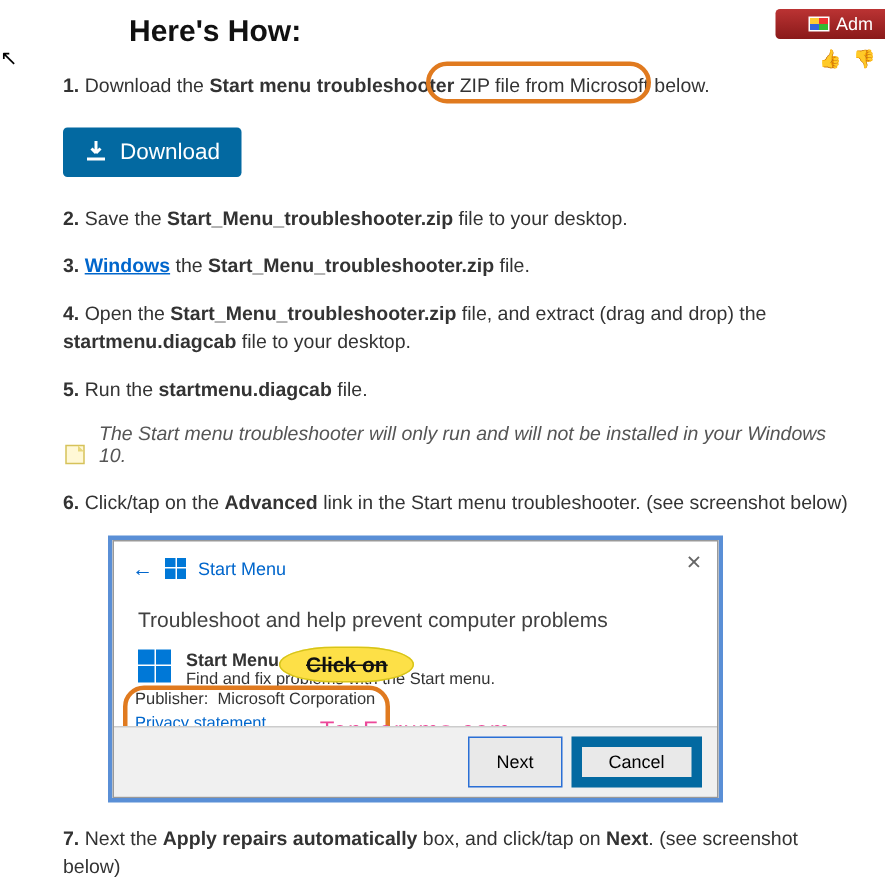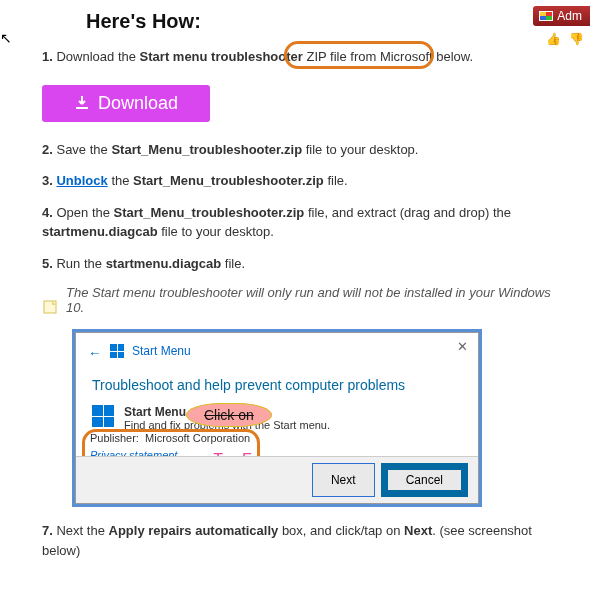--- a/index.html
+++ b/index.html
@@ -15,87 +15,87 @@
   .cursor {
     position: absolute; top: 30px; left: 0; font-size: 14px; color: #000;
   }
   h2 { font-size: 20px; font-weight: 700; color: #111; margin-bottom: 14px; margin-left: 44px; }
   .step { margin: 10px 0 12px; line-height: 1.5; position: relative; }
   .step b { font-weight: 700; }
   .bold { font-weight: 700; }
   .link { color: #0066cc; font-weight: 700; }
   .dlbtn {
     display: inline-flex; align-items: center; gap: 8px;
-    background: #d946ef; color: #fff; border: none;
-    padding: 8px 32px; font-size: 18px; border-radius: 3px;
+    background: #0369a1; color: #fff; border: none;
+    padding: 8px 14px; font-size: 15px; border-radius: 3px;
     margin: 6px 0 8px 0; cursor: pointer;
   }
   .dlbtn svg { fill: #fff; }
   .note {
     display: flex; gap: 8px; margin: 10px 0 14px; align-items: flex-end;
     font-style: italic; color: #555;
   }
   .note-icon { flex: none; margin-top: 1px; }
   .circ1 {
     position: absolute; border: 3px solid #e07a1f; border-radius: 14px;
     width: 150px; height: 28px; top: -6px; left: 242px; background: transparent;
     pointer-events: none;
   }
   .admin-badge {
     position: absolute; top: 6px; right: 0;
     background: linear-gradient(#b33,#8a1a1a); color: #fff;
-    padding: 3px 8px 3px 6px; font-size: 12px; display: flex; align-items: center; gap: 4px;
+    padding: 3px 8px 3px 22px; font-size: 12px; display: flex; align-items: center; gap: 4px;
     border-top-left-radius: 3px; border-bottom-left-radius: 3px;
   }
   .admin-badge .flag { width: 14px; height: 10px; background:
     conic-gradient(from 0deg,#e33 0 90deg,#3b3 90deg 180deg,#36d 180deg 270deg,#fc3 270deg 360deg);
     border: 1px solid #fff; }
   .thumbs {
     position: absolute; top: 32px; right: 6px; display: flex; gap: 8px; color: #888; font-size: 12px;
   }
   .scr {
     margin: 10px 0 14px 30px; width: 410px;
     border: 3px solid #5a8fd6; background: #fff; position: relative;
   }
   .scr-inner { border: 1px solid #999; background: #fff; position: relative; }
   .scr-head { padding: 10px 12px 6px; display: flex; align-items: center; gap: 8px; position: relative; }
   .back-arrow { color: #0066cc; font-size: 14px; }
   .winlogo { width: 14px; height: 14px; display: grid; grid-template-columns: 1fr 1fr; grid-template-rows: 1fr 1fr; gap: 1px; }
   .winlogo span { background: #0078d7; }
   .scr-title-sm { color: #0066cc; font-size: 12px; }
   .close-x { position: absolute; top: 6px; right: 10px; color: #666; font-size: 13px; cursor: pointer; }
   .scr-body { padding: 6px 16px 72px; }
-  .scr-h { color: #0369a1; font-size: 14px; margin: 6px 0 12px; }
+  .scr-h { color: #404040; font-size: 14px; margin: 6px 0 12px; }
   .scr-row { display: flex; gap: 10px; align-items: flex-start; }
   .winlogo-lg { width: 22px; height: 22px; display: grid; grid-template-columns: 1fr 1fr; grid-template-rows: 1fr 1fr; gap: 1px; flex: none; }
   .winlogo-lg span { background: #0078d7; }
   .scr-row .t1 { font-weight: 700; font-size: 12px; }
   .scr-row .t2 { font-size: 11px; color: #333; }
   .scr-footer {
     position: absolute; bottom: 0; left: 0; right: 0;
     background: #f0f0f0; border-top: 1px solid #ccc; padding: 6px 10px;
     display: flex; justify-content: flex-end; gap: 6px;
   }
   .wbtn {
     background: #e9e9e9; border: 7px solid #0369a1; padding: 3px 18px;
     font-size: 12px; cursor: pointer;
   }
   .wbtn.primary { border: 1px solid #2a6fd6; }
   .pub-area {
     position: absolute; bottom: 40px; left: 14px; font-size: 11px; line-height: 1.5;
   }
-  .pub-area .priv { color: #0066cc; font-style: italic; }
+  .pub-area .priv { color: #0066cc; }
   .circ2 {
     position: absolute; border: 3px solid #e07a1f; border-radius: 14px;
     width: 178px; height: 42px; bottom: 32px; left: 6px; pointer-events: none;
   }
   .click-on {
     position: absolute; bottom: 76px; left: 110px;
-    background: #fca5a5; border-radius: 50%/60%; padding: 4px 18px;
-    font-weight: 400; font-size: 14px; color: #111;
+    background: #fde047; border-radius: 50%/60%; padding: 4px 18px;
+    font-weight: 700; font-size: 14px; color: #111;
     box-shadow: 0 0 0 1px #d6c41a inset;
   }
   .click-on span { text-decoration: line-through; }
   .wm {
     position: absolute; bottom: 34px; left: 50%; transform: translateX(-50%);
     color: #ec4899; font-size: 16px; pointer-events: none;
     letter-spacing: 1px;
   }
 </style>
 </head>
@@ -128,41 +128,45 @@
     <span>Download</span>
   </button>
 
   <div class="step">
     <b>2.</b>
     <span>Save the </span><span class="bold">Start_Menu_troubleshooter.zip</span><span> file to your desktop.</span>
   </div>
 
   <div class="step">
     <b>3.</b>
-    <a class="link" href="#">Unblock</a><span> the </span><span class="bold">Start_Menu_troubleshooter.zip</span><span> file.</span>
+    <a class="link" href="#">Windows</a><span> the </span><span class="bold">Start_Menu_troubleshooter.zip</span><span> file.</span>
   </div>
 
   <div class="step">
     <b>4.</b>
     <span>Open the </span><span class="bold">Start_Menu_troubleshooter.zip</span><span> file, and extract (drag and drop) the </span><span class="bold">startmenu.diagcab</span><span> file to your desktop.</span>
   </div>
 
   <div class="step">
     <b>5.</b>
     <span>Run the </span><span class="bold">startmenu.diagcab</span><span> file.</span>
   </div>
 
   <div class="note">
     <svg class="note-icon" width="16" height="16" viewBox="0 0 16 16">
       <rect x="2" y="2" width="12" height="12" fill="#fff8d6" stroke="#d6c25a"></rect>
       <path d="M10 2 L14 6 L10 6 Z" fill="#e8d77a"></path>
     </svg>
     <span>The Start menu troubleshooter will only run and will not be installed in your Windows 10.</span>
   </div>
 
+  <div class="step">
+    <b>6.</b>
+    <span>Click/tap on the </span><span class="bold">Advanced</span><span> link in the Start menu troubleshooter. (see screenshot below)</span>
+  </div>
 
   
   <div class="scr">
     <div class="scr-inner">
       <div class="scr-head">
         <span class="back-arrow">←</span>
         <span class="winlogo">
             <span></span>
             <span></span>
             <span></span>

